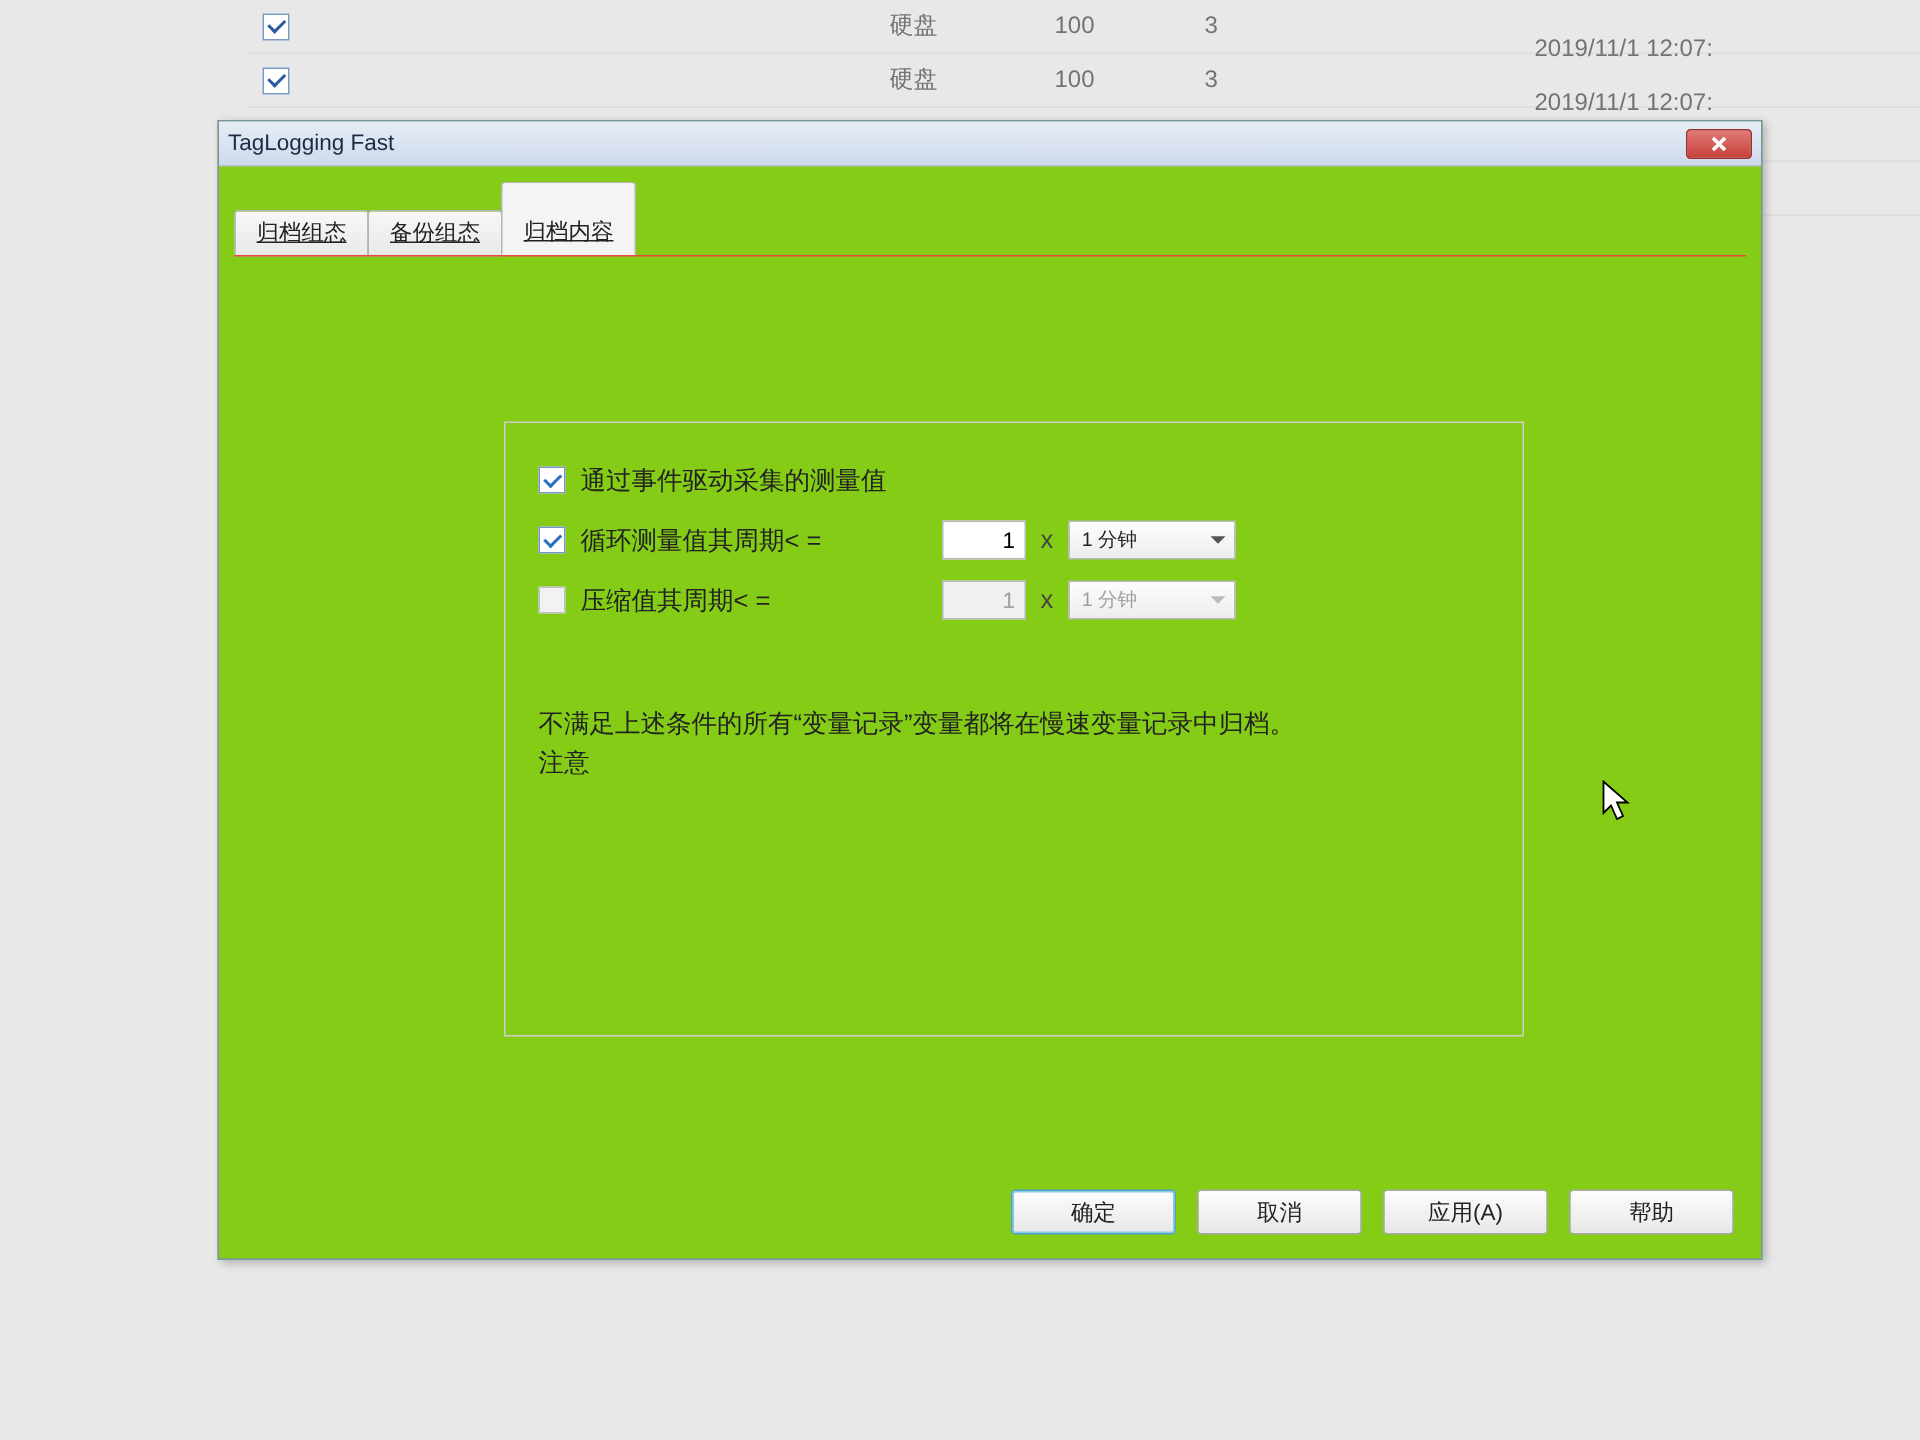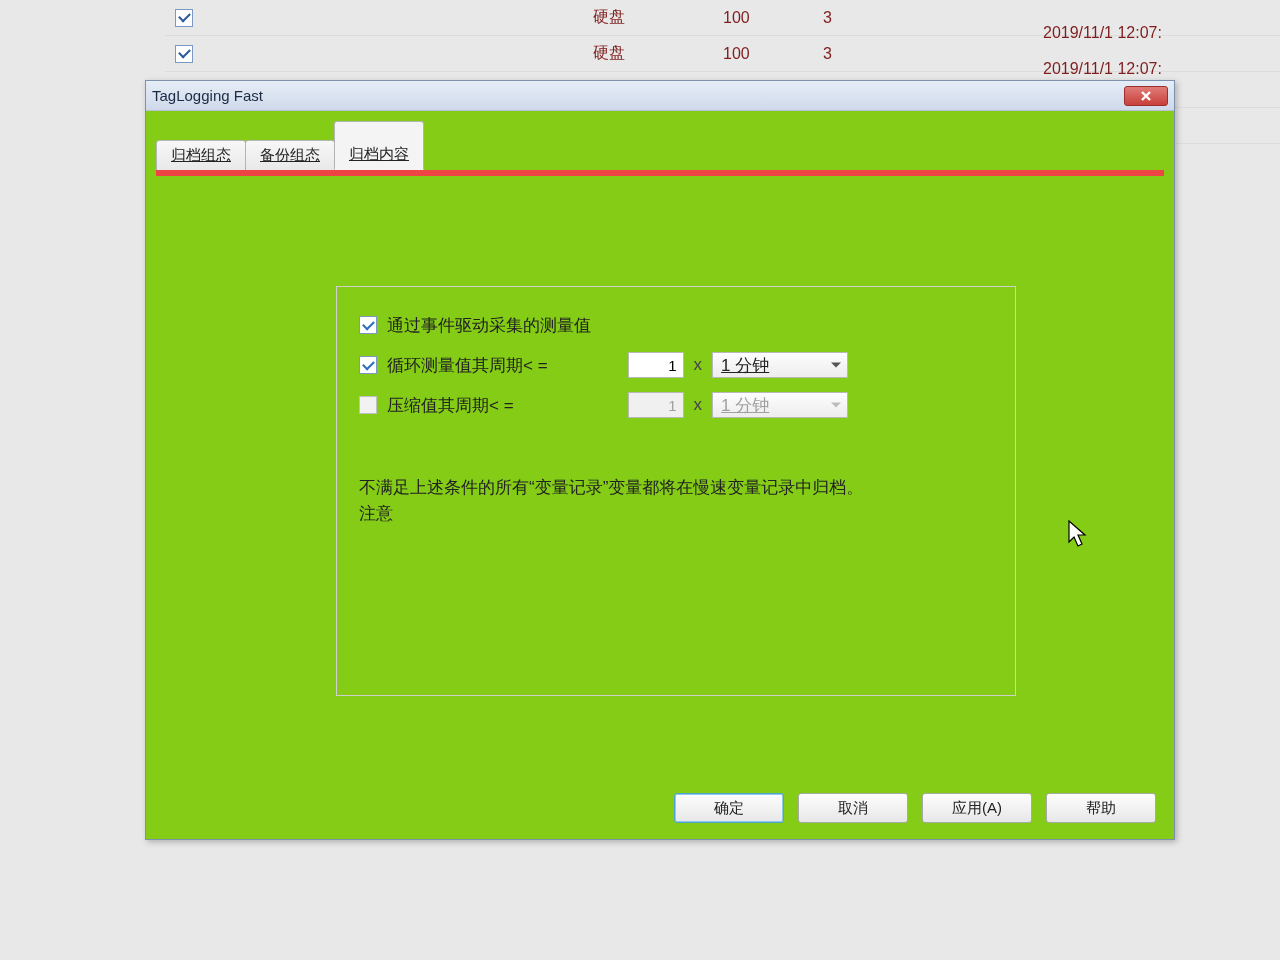--- a/index.html
+++ b/index.html
@@ -17,38 +17,38 @@
   .bg-list {
     position: absolute;
     top: 0; left: 0; right: 0;
     padding-left: 165px;
   }
   .bg-row {
     display: flex;
     align-items: center;
     height: 36px;
     border-bottom: 1px solid #dcdcdc;
-    color: #7f1d1d;
+    color: #737373;
   }
   .bg-cb {
     width: 18px; height: 18px;
     border: 1px solid #7a99c2;
     background: #fff;
     display: flex; align-items: center; justify-content: center;
   }
   .bg-cb.checked::after {
     content: "";
     width: 9px; height: 5px;
     border-left: 2px solid #2a5aa0;
     border-bottom: 2px solid #2a5aa0;
     transform: rotate(-45deg) translate(1px,-1px);
   }
   .bg-col1 { width: 400px; }
   .bg-col2 { width: 110px; }
-  .bg-col3 { width: 100px; margin-left: 20px; }
+  .bg-col3 { width: 100px; }
   .bg-col4 { width: 220px; }
   .bg-col5 { flex: 1; margin-top: 30px; }
 
   
   .dialog {
     position: absolute;
     left: 145px;
     top: 80px;
     width: 1030px;
     height: 760px;
@@ -100,21 +100,21 @@
     top: 1px;
   }
   .tab.active {
     background: #f4f4f4;
     border-bottom: 1px solid #f4f4f4;
     top: 0;
     padding-top: 23px;
   }
   .tab-panel {
     flex: 1;
-    border-top: 6px solid #ef4444;
+    border-top: 1px solid #ef4444;
     margin: 0 10px;
     padding: 30px 20px 20px 20px;
     position: relative;
   }
 
   .groupbox {
     position: absolute;
     left: 180px;
     top: 110px;
     width: 680px;
@@ -158,29 +158,28 @@
     padding: 0 6px;
     font-size: 15px;
     margin-left: 20px;
   }
   .num-input.disabled {
     color: #a0a0a0;
     background: #f0f0f0;
   }
   .mul { margin: 0 10px; color: #444; }
   .dropdown {
-    width: 136px; height: 26px;
+    width: 112px; height: 26px;
     border: 1px solid #b8b8b8;
     background: linear-gradient(#fdfdfd, #ededed);
     display: inline-flex; align-items: center;
     padding: 0 8px;
-    font-size: 17px;
+    font-size: 13px;
     cursor: pointer;
     position: relative;
-    text-decoration: underline;
   }
   .dropdown.disabled {
     color: #a0a0a0;
     cursor: default;
   }
   .dropdown .dd-arrow {
     position: absolute; right: 6px; top: 50%; transform: translateY(-50%);
     width: 0; height: 0;
     border-left: 5px solid transparent;
     border-right: 5px solid transparent;

